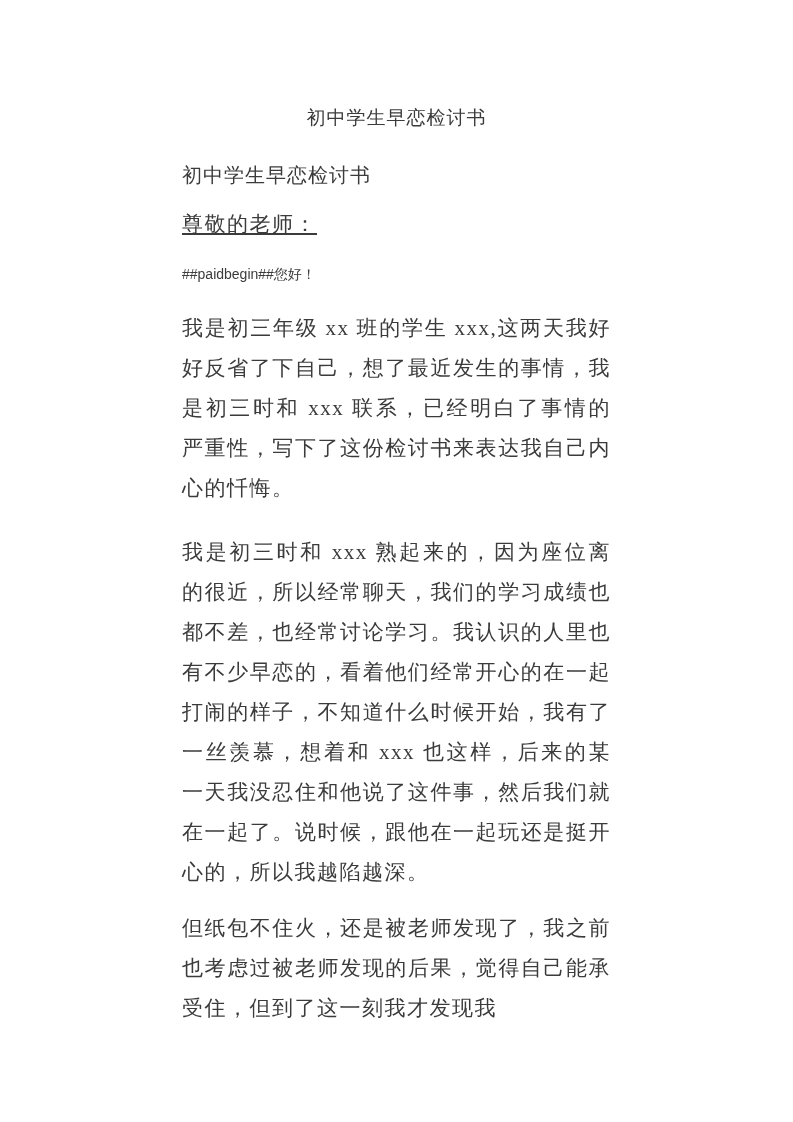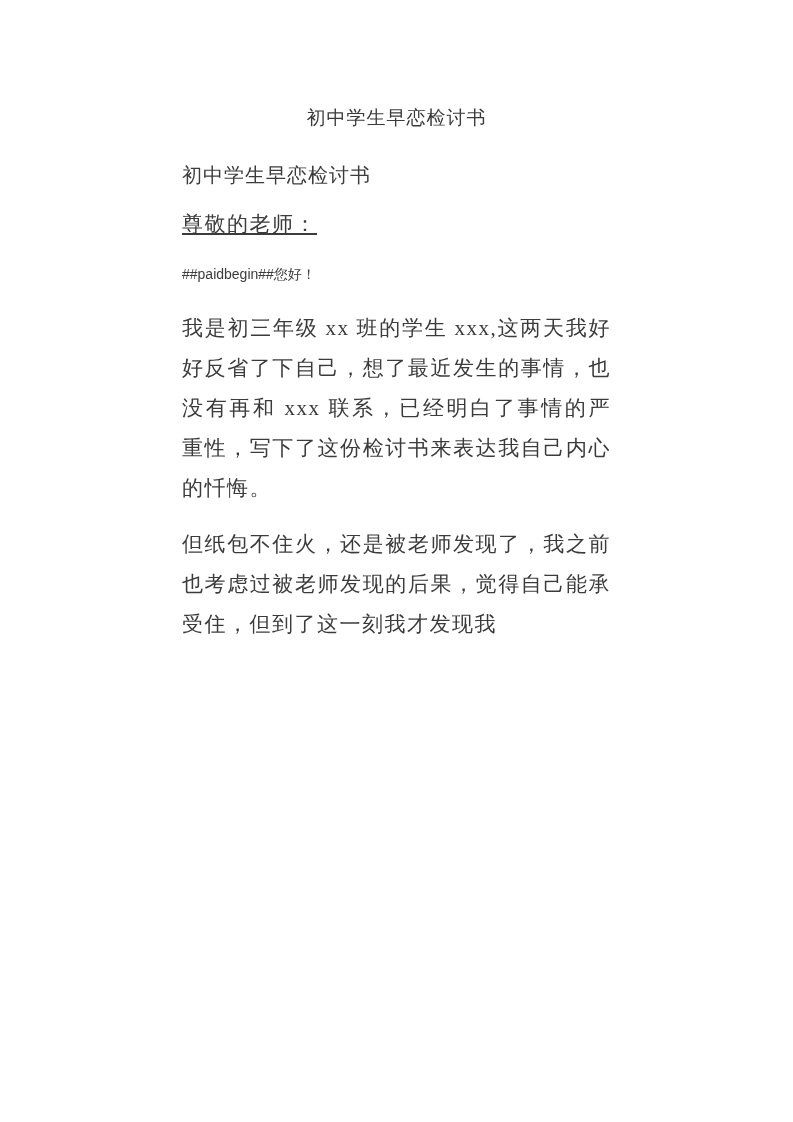--- a/index.html
+++ b/index.html
@@ -68,17 +68,18 @@
 <div class="page">
   <h1 class="doc-title">初中学生早恋检讨书</h1>
 
   <p class="doc-subtitle">初中学生早恋检讨书</p>
 
 
   <p class="para salutation">尊敬的老师：</p>
 
   <p class="paid-marker">##paidbegin##您好！</p>
 
-  <p class="para">我是初三年级 xx 班的学生 xxx,这两天我好好反省了下自己，想了最近发生的事情，也没有再和 xxx 联系，已经明白了事情的严重性，写下了这份检讨书来表达我自己内心的忏悔。</p>
+  <p class="para">我是初三年级 xx 班的学生 xxx,这两天我好好反省了下自己，想了最近发生的事情，我是初三时和 xxx 联系，已经明白了事情的严重性，写下了这份检讨书来表达我自己内心的忏悔。</p>
 
+  <p class="para">我是初三时和 xxx 熟起来的，因为座位离的很近，所以经常聊天，我们的学习成绩也都不差，也经常讨论学习。我认识的人里也有不少早恋的，看着他们经常开心的在一起打闹的样子，不知道什么时候开始，我有了一丝羡慕，想着和 xxx 也这样，后来的某一天我没忍住和他说了这件事，然后我们就在一起了。说时候，跟他在一起玩还是挺开心的，所以我越陷越深。</p>
 
   <p class="para last-para">但纸包不住火，还是被老师发现了，我之前也考虑过被老师发现的后果，觉得自己能承受住，但到了这一刻我才发现我</p>
 </div>
 
 </body></html>

